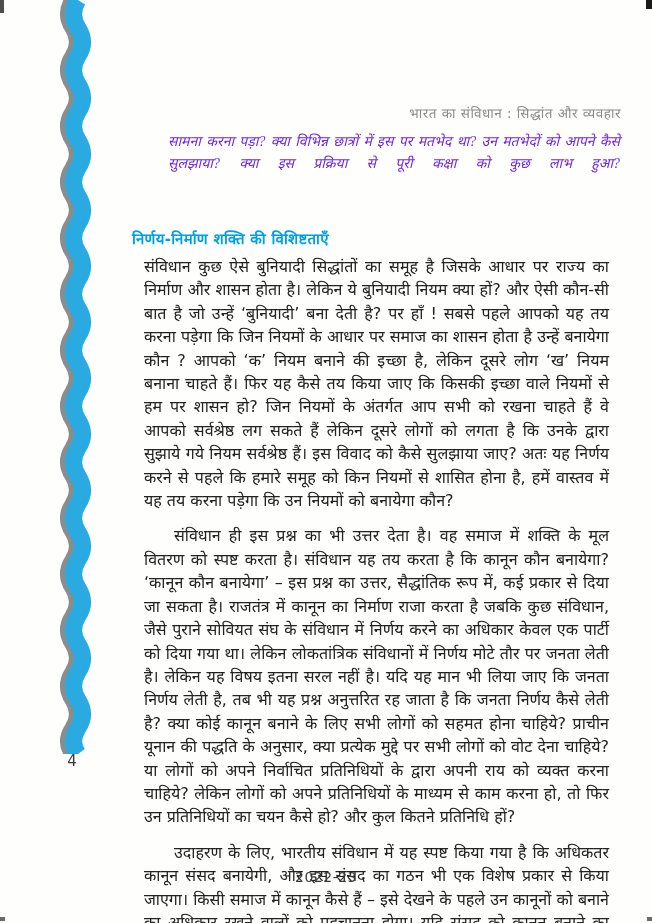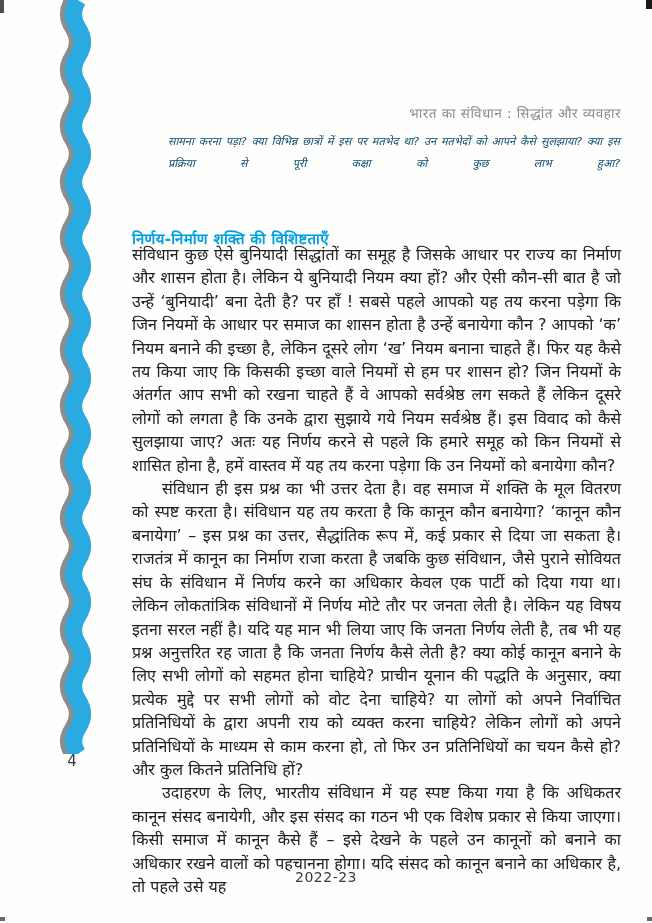--- a/index.html
+++ b/index.html
@@ -22,38 +22,38 @@
   
   .running-head{
     position:absolute;left:132px;top:104px;width:489px;
     text-align:right;
     font-size:13.5px;letter-spacing:.5px;color:#8b8b8b;
   }
 
   
   .intro{
     position:absolute;left:168px;top:131px;width:452px;
-    font-style:italic;font-size:11px;line-height:22.4px;
-    text-align:justify;color:#0c4a6e;
+    font-style:italic;font-size:14px;line-height:22.4px;
+    text-align:justify;color:#6d28d9;font-family:Liberation Serif, serif;
   }
   .intro:after{content:"";display:inline-block;width:100%;}
 
   
   .section-heading{
     position:absolute;left:132px;top:216px;width:489px;
     font-size:15px;font-weight:bold;color:#00a0e1;
     letter-spacing:.3px;
   }
 
   
   .body-col{
     position:absolute;left:132px;top:243px;width:489px;
     font-size:16px;line-height:23.4px;text-align:justify;color:#222;
   }
-  .body-col p{margin:0;}
+  .body-col p{margin:12px;}
   .body-col p.indent{text-indent:30px;}
 
   .page-number{
     position:absolute;left:60px;top:752px;width:24px;
     text-align:center;font-size:15px;color:#3a3a3a;
   }
   .footer-year{
     position:absolute;left:0;top:869px;width:652px;
     text-align:center;font-size:14px;letter-spacing:.5px;color:#3a3a3a;
   }

